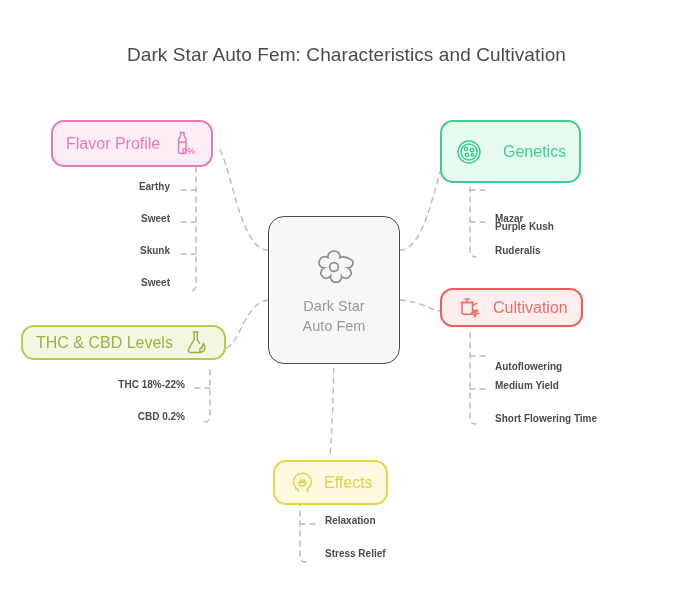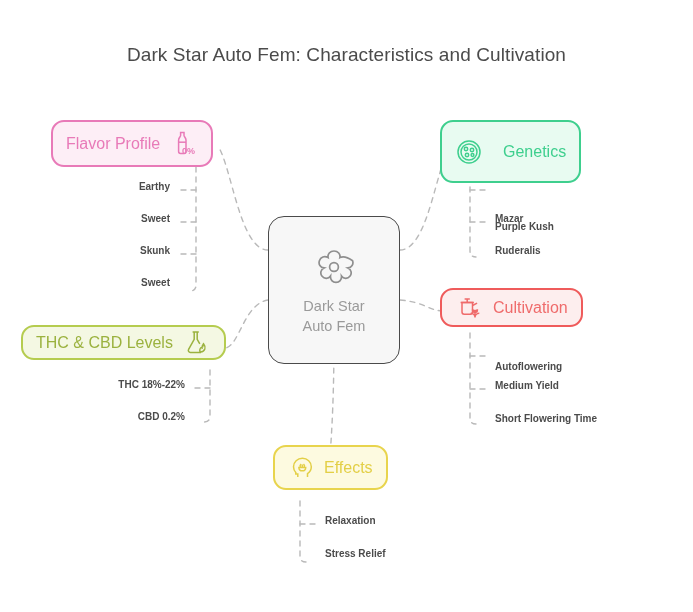--- a/index.html
+++ b/index.html
@@ -70,21 +70,21 @@
     padding: 8px 13px;
     white-space: nowrap;
   }
   .node-label { font-size: 16px; }
   .node .ico { display: flex; align-items: center; }
 
   #node-flavor   { left: 51px;  top: 120px; height: 47px; }
   #node-thc      { left: 21px;  top: 325px; height: 35px; }
   #node-genetics { left: 440px; top: 120px; height: 63px; gap: 20px; }
   #node-cultivation { left: 440px; top: 288px; height: 39px; }
-  #node-effects  { left: 273px; top: 445px; height: 45px; }
+  #node-effects  { left: 273px; top: 460px; height: 45px; }
 
   
   .leaf {
     position: absolute;
     font-size: 10px;
     color: #4b4b4b;
     white-space: nowrap;
     font-weight: bold;
   }
   .leaf.right { text-align: left; }

